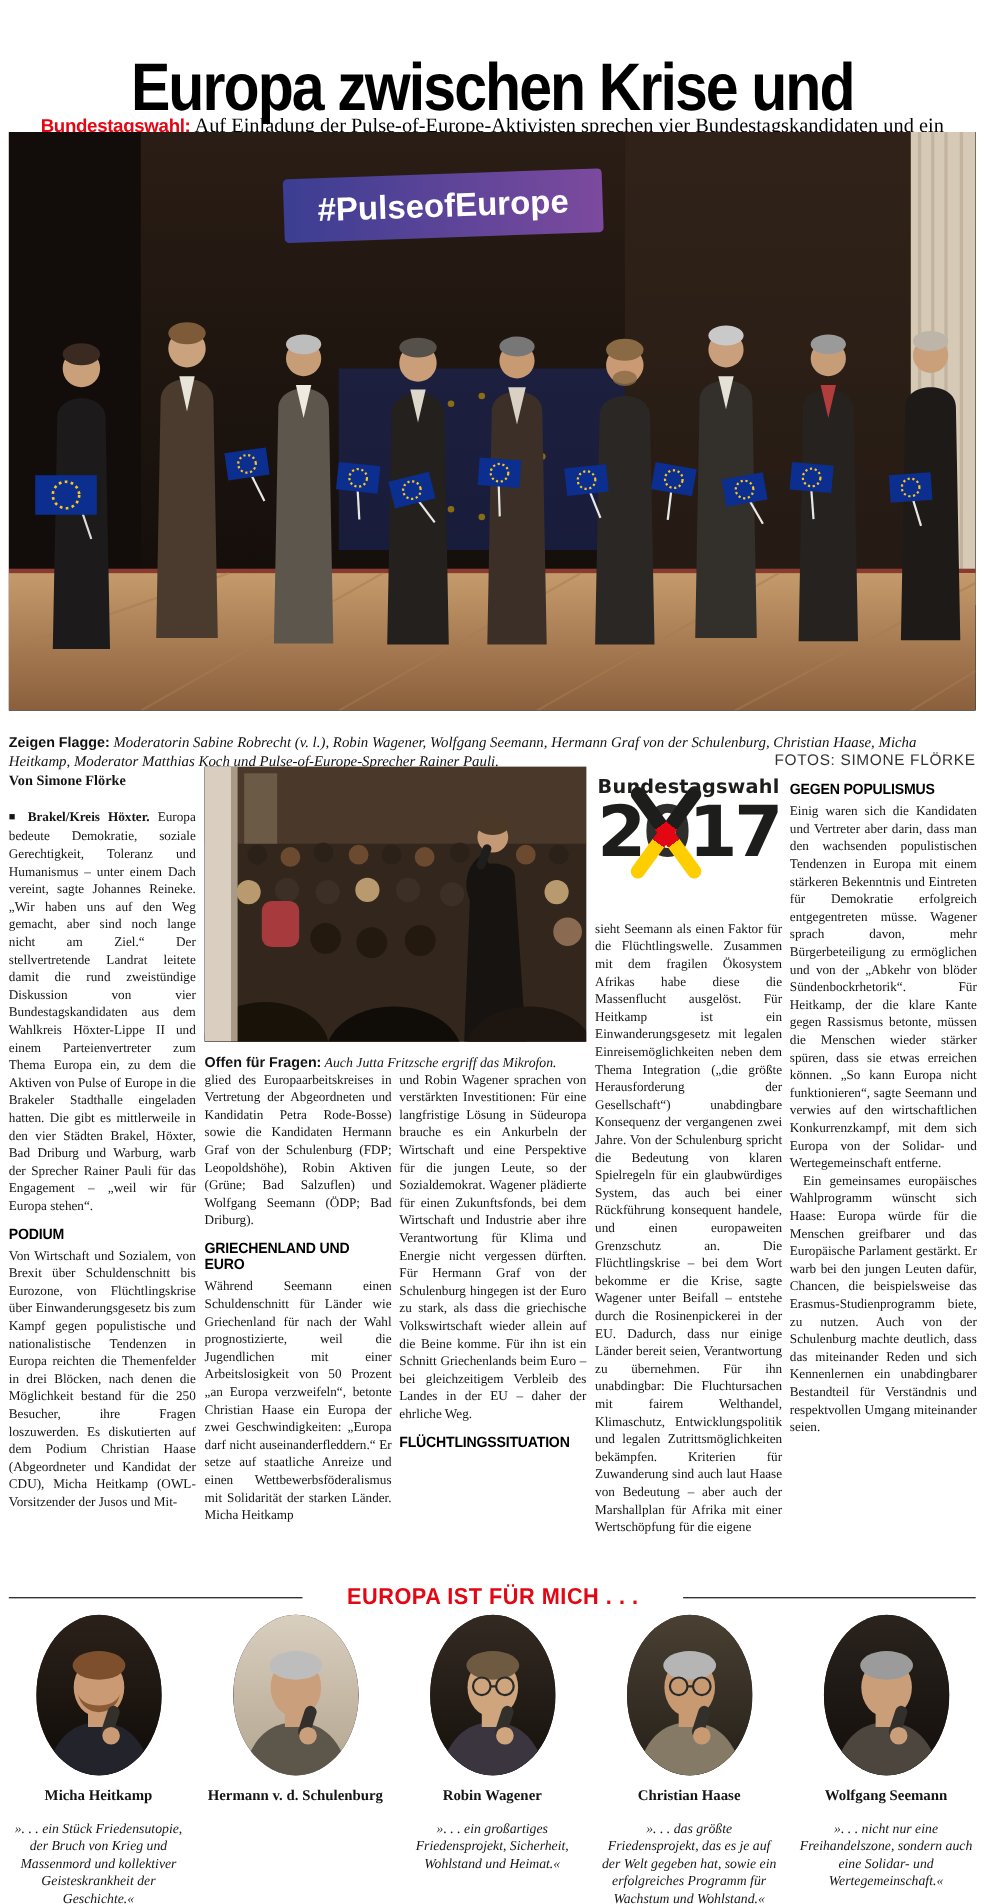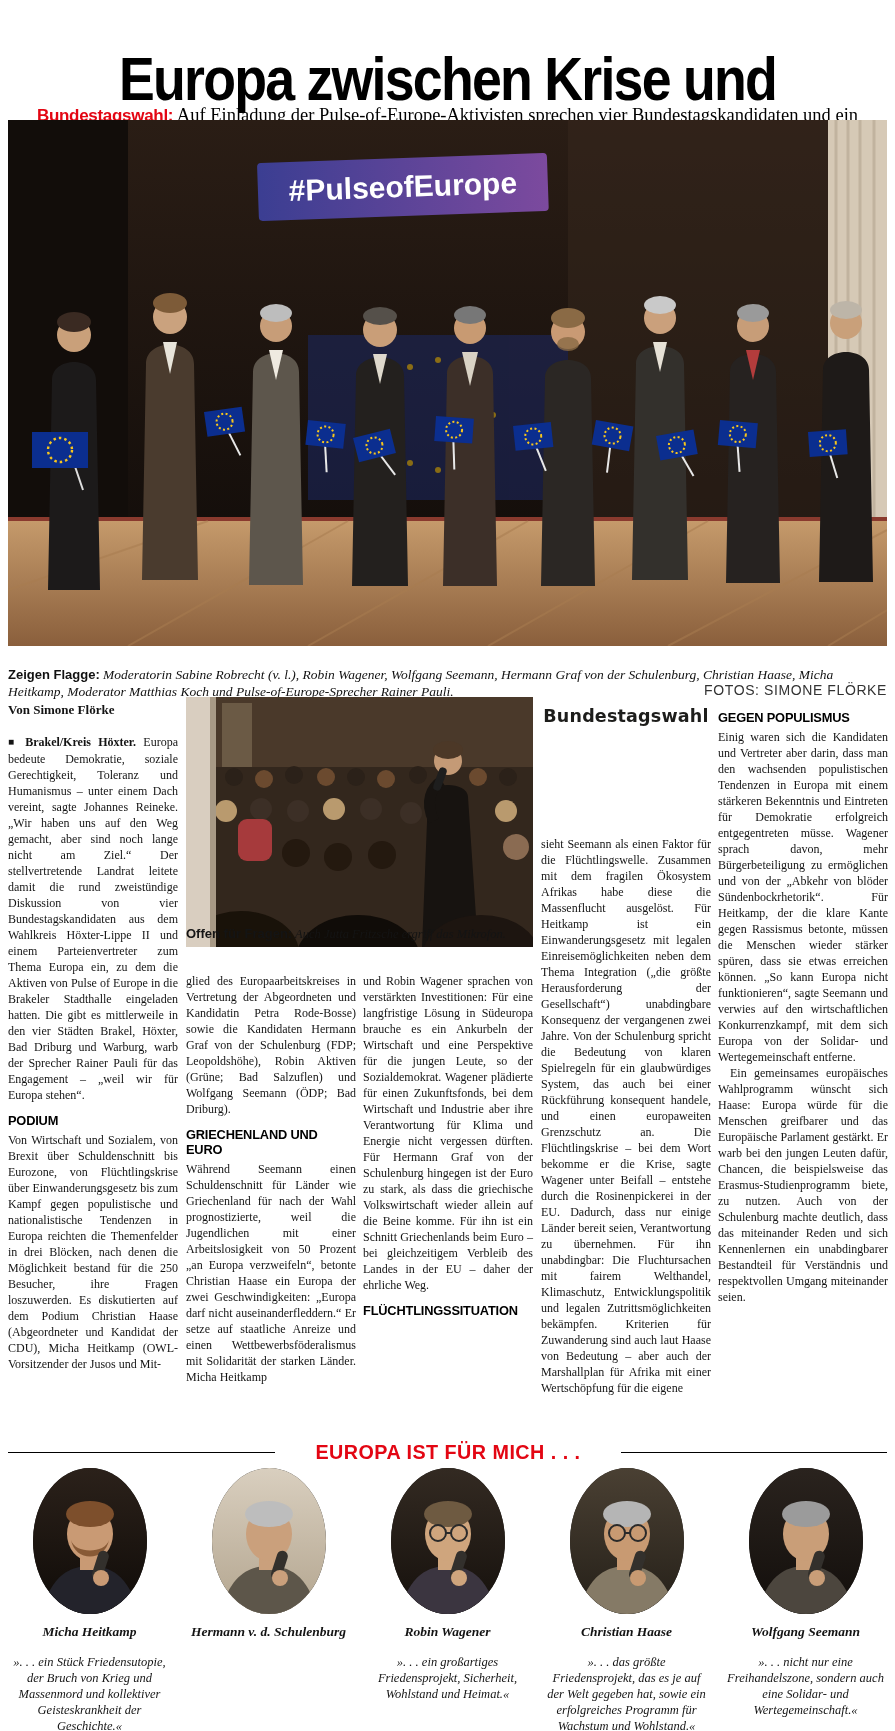--- a/index.html
+++ b/index.html
@@ -31,42 +31,42 @@
   .col p{margin:0;}
   .col p.ind{text-indent:12px;}
   .byline{font-weight:700;font-size:13px;margin:2px 0 16px;text-align:left;}
   .sq{font-size:10px;position:relative;top:-1px;}
   h3.sec{font-family:"Liberation Sans",sans-serif;font-weight:700;font-size:13.5px;line-height:15px;
     margin:10px 0 4px;transform:scaleX(.95);transform-origin:left;letter-spacing:-.2px;color:#000;text-align:left;}
 
   
   .mid-photo{position:absolute;left:186px;top:697px;width:347px;height:250px;background:#2a2019;overflow:hidden;}
   .mid-photo svg{display:block;width:100%;height:100%;}
-  .mid-caption{position:absolute;left:186px;top:913px;width:347px;font-size:12.5px;line-height:15px;font-style:italic;}
+  .mid-caption{position:absolute;left:186px;top:945px;width:347px;font-size:12.5px;line-height:15px;font-style:italic;}
 
   
   .btw-logo{position:absolute;left:536px;top:706px;width:180px;text-align:center;
     font-family:"DejaVu Sans",sans-serif;color:#1d1d1b;}
   .btw-title{font-weight:700;font-size:17.5px;letter-spacing:.2px;}
   .btw-year{display:inline-block;position:relative;font-weight:700;font-size:64px;line-height:62px;letter-spacing:-3px;}
   .btw-year .zero{position:relative;display:inline-block;color:#2e2e2c;}
   .xbar{position:absolute;left:50%;top:50%;width:13px;height:100px;margin:-50px 0 0 -6.5px;border-radius:7px;
     background:linear-gradient(180deg,#1d1d1b 0%,#1d1d1b 42%,var(--red) 42%,var(--red) 62%,#ffce00 62%,#ffce00 100%);}
   .x1{transform:rotate(36deg);} .x2{transform:rotate(-36deg);}
 
   
   .euro-head{position:absolute;top:1440px;left:8px;width:879px;display:flex;align-items:center;gap:32px;}
   .euro-head .rule{flex:1;height:1px;background:#000;}
   .euro-head .txt{color:var(--red);font-family:"Liberation Sans",sans-serif;font-weight:700;font-size:21px;
     letter-spacing:.5px;transform:scaleX(.94);white-space:nowrap;}
   .profiles{position:absolute;top:1468px;left:0;width:895px;display:grid;grid-template-columns:repeat(5,179px);}
   .profile{text-align:center;}
   .oval{width:114px;height:146px;margin:0 auto;border-radius:50%;overflow:hidden;background:#222;}
   .oval svg{display:block;width:114px;height:146px;}
-  .pname{margin-top:10px;font-weight:700;font-style:italic;font-size:13.5px;}
+  .pname{margin-top:10px;font-weight:700;font-size:13.5px;}
   .pquote{margin-top:14px;font-style:italic;font-size:12.5px;line-height:16px;padding:0 10px;}
 </style>
 </head>
 <body>
 
 <div class="page">
 
   <h1 class="headline">Europa zwischen Krise und Chance</h1>
 
   <p class="subhead"><span class="kicker">Bundestagswahl:</span>
@@ -296,20 +296,21 @@
       <rect x="0" width="24" height="250" fill="#d9cec0"></rect>
       <rect x="24" width="6" height="250" fill="#a89a86"></rect>
     </svg>
   </div>
 
   <p class="mid-caption"><span class="cap-label">Offen für Fragen:</span>
     <span>Auch Jutta Fritzsche ergriff das Mikrofon.</span></p>
 
   <div class="btw-logo">
     <div class="btw-title">Bundestagswahl</div>
+    <div class="btw-year"><span>2</span><span class="zero">0<i class="xbar x1"></i><i class="xbar x2"></i></span><span>17</span></div>
   </div>
 
   <div id="cols">
       <div class="col col1">
         <div class="byline">Von Simone Flörke</div>
         <p><span class="sq">■ </span><b>Brakel/Kreis Höxter.</b> Europa bedeute Demokratie, soziale Gerechtigkeit, Toleranz und Humanismus – unter einem Dach vereint, sagte Johannes Reineke. „Wir haben uns auf den Weg gemacht, aber sind noch lange nicht am Ziel.“ Der stellvertretende Landrat leitete damit die rund zweistündige Diskussion von vier Bundestagskandidaten aus dem Wahlkreis Höxter-Lippe II und einem Parteienvertreter zum Thema Europa ein, zu dem die Aktiven von Pulse of Europe in die Brakeler Stadthalle eingeladen hatten. Die gibt es mittlerweile in den vier Städten Brakel, Höxter, Bad Driburg und Warburg, warb der Sprecher Rainer Pauli für das Engagement – „weil wir für Europa stehen“.</p>
         <h3 class="sec">PODIUM</h3>
         <p>Von Wirtschaft und Sozialem, von Brexit über Schuldenschnitt bis Eurozone, von Flüchtlingskrise über Einwanderungsgesetz bis zum Kampf gegen populistische und nationalistische Tendenzen in Europa reichten die Themenfelder in drei Blöcken, nach denen die Möglichkeit bestand für die 250 Besucher, ihre Fragen loszuwerden. Es diskutierten auf dem Podium Christian Haase (Abgeordneter und Kandidat der CDU), Micha Heitkamp (OWL-Vorsitzender der Jusos und Mit-</p>
       </div>
       <div class="col col2">

